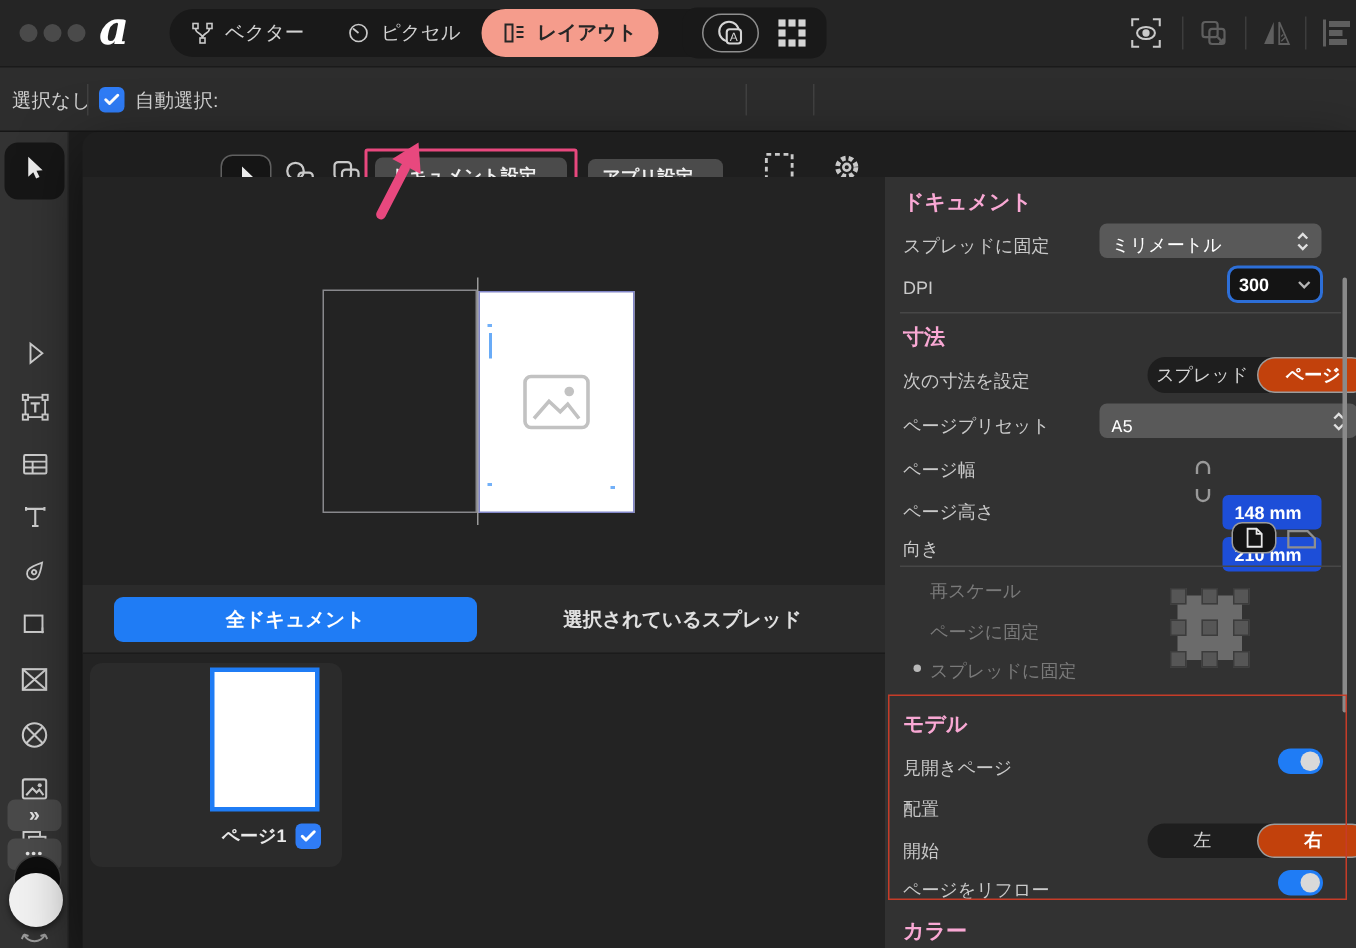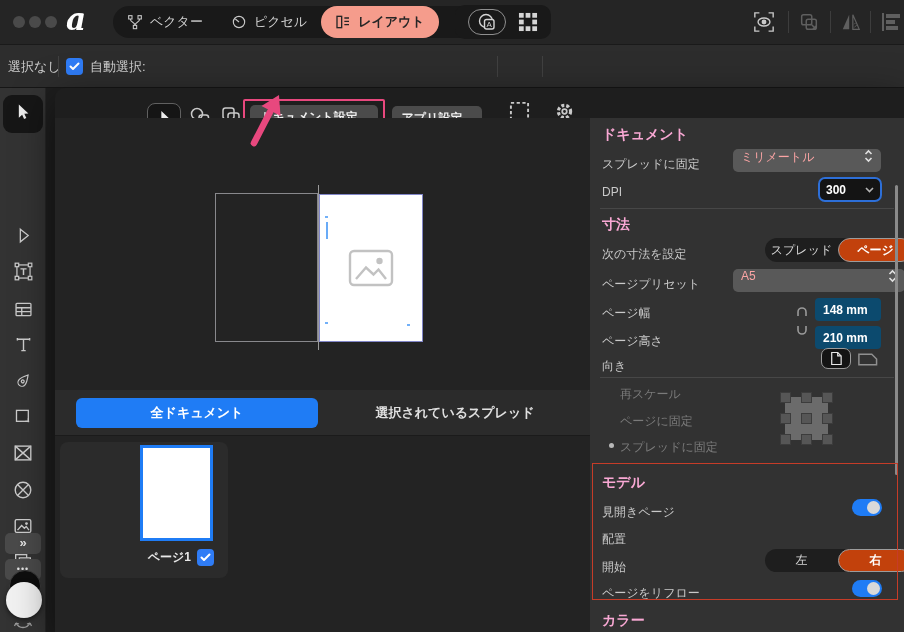--- a/index.html
+++ b/index.html
@@ -78,25 +78,25 @@
   .thumb-page { position:absolute; left:83px; top:6px; width:67px; height:90px; background:#fff;
                 box-shadow:0 0 0 3px #1f7cf5; }
   .thumb-label { position:absolute; right:14px; bottom:12px; display:flex; align-items:center; gap:6px;
                  color:#e8e8e8; font-size:12px; font-weight:700; }
 
   
   .sec-title { position:absolute; color:#f9a8d4; font-size:14px; font-weight:700; }
   .plabel { position:absolute; color:#c9c9c9; font-size:12px; }
   .plabel.dis { color:#7a7a7a; }
   .pdivider { position:absolute; left:10px; width:294px; height:1px; background:#474747; }
-  .select { position:absolute; background:#595959; border-radius:5px; color:#fca5a5; font-size:12px;
-            display:flex; align-items:flex-start; padding:0 8px; }
+  .select { position:absolute; background:#595959; border-radius:5px; color:#ffffff; font-size:12px;
+            display:flex; align-items:flex-end; padding:0 8px;font-family:Liberation Mono, monospace; }
   .select .chev { margin-left:auto; color:#e0e0e0; }
-  .dinput { position:absolute; background:#0c4a6e; border:none; border-radius:4px; color:#fff;
-            font-size:12px; font-weight:600; padding:0 8px; font-family:"Liberation Sans","DejaVu Sans",sans-serif;}
+  .dinput { position:absolute; background:#1d4ed8; border:none; border-radius:4px; color:#fff;
+            font-size:12px; font-weight:600; padding:0 8px; font-family:"Liberation Sans","DejaVu Sans",sans-serif;margin-top:32px;}
   .dpi-combo { position:absolute; background:#141414; border:2.5px solid #2d6fd8; border-radius:7px;
                color:#fff; font-size:12px; font-weight:600; display:flex; align-items:center; padding:0 6px;}
   .seg { position:absolute; background:#1e1e1e; border-radius:12px; display:flex;margin-left:32px; }
   .seg-cell { flex:1; text-align:center; color:#d5d5d5; font-size:12px; display:flex;
               align-items:center; justify-content:center; }
   .seg-on { border:1.5px solid #9c9c9c; background:#c2410c; border-radius:12px; color:#fff; font-weight:600;}
   .toggle { position:absolute; width:30px; height:17px; border-radius:9px; background:#1f7cf5; }
   .toggle .knob { position:absolute; right:2px; top:2px; width:13px; height:13px; border-radius:50%; background:#d9d9d9;}
   .redbox { position:absolute; left:2px; top:345px; width:306px; height:137px;
             border:1.5px solid #c63c28; pointer-events:none; z-index:20;}

